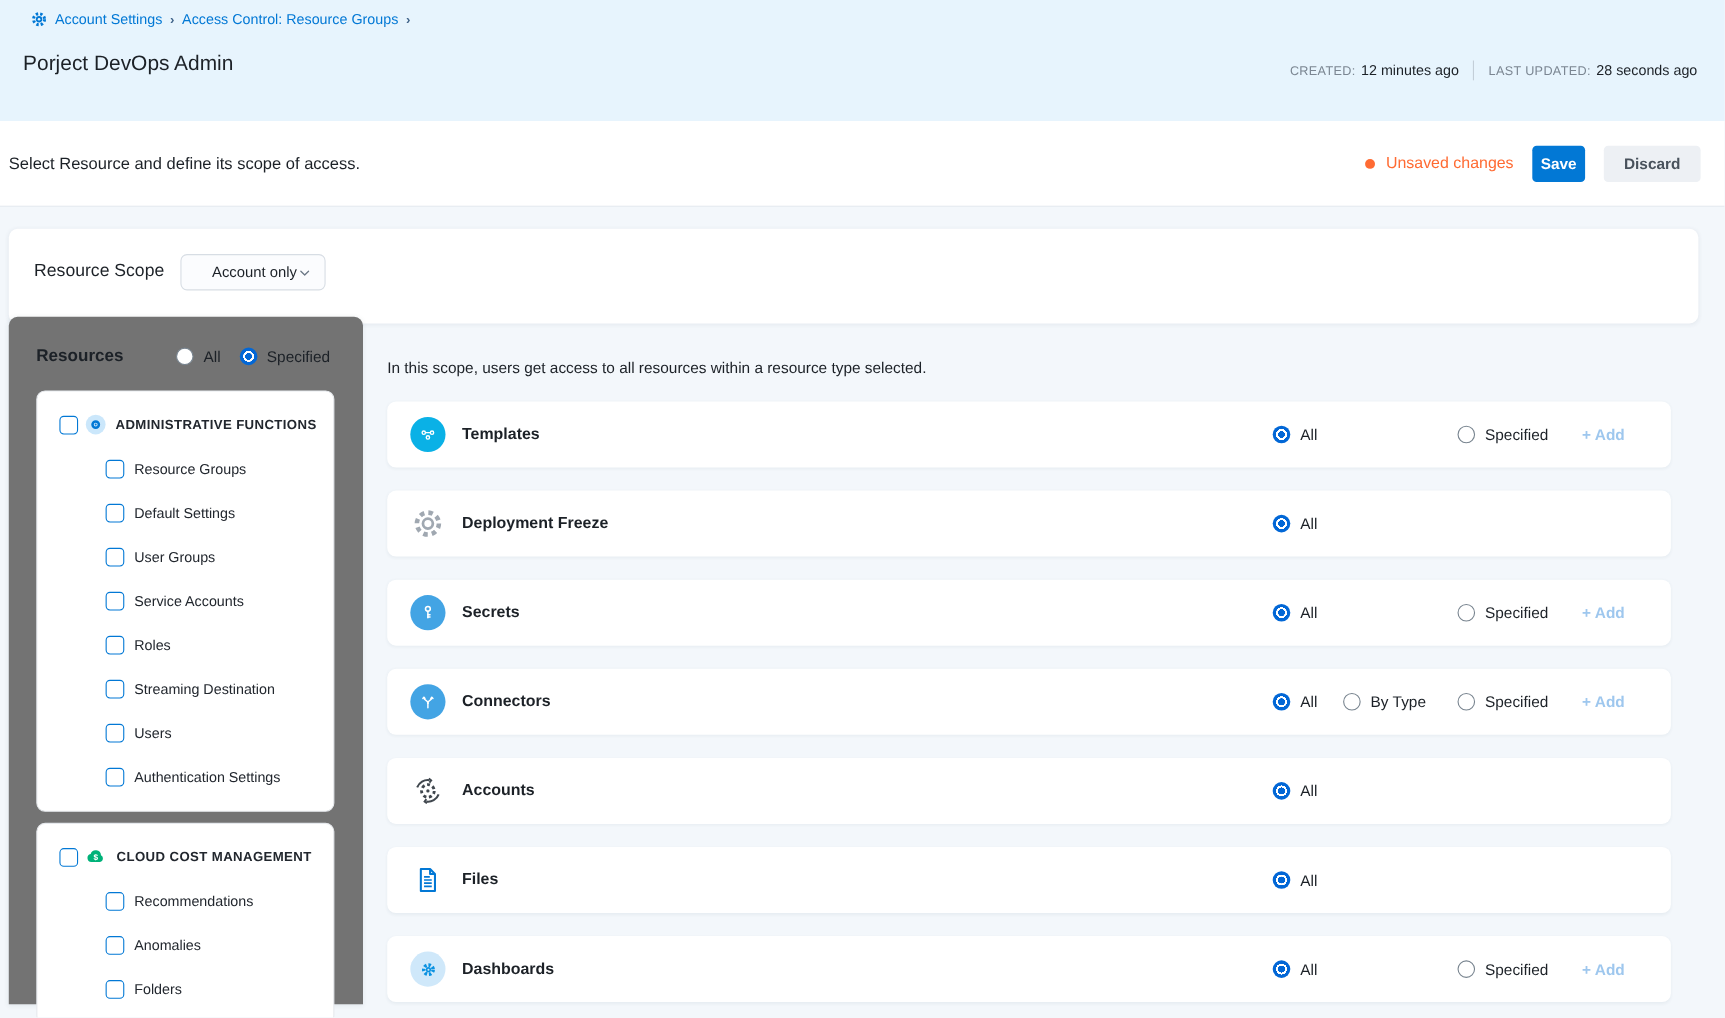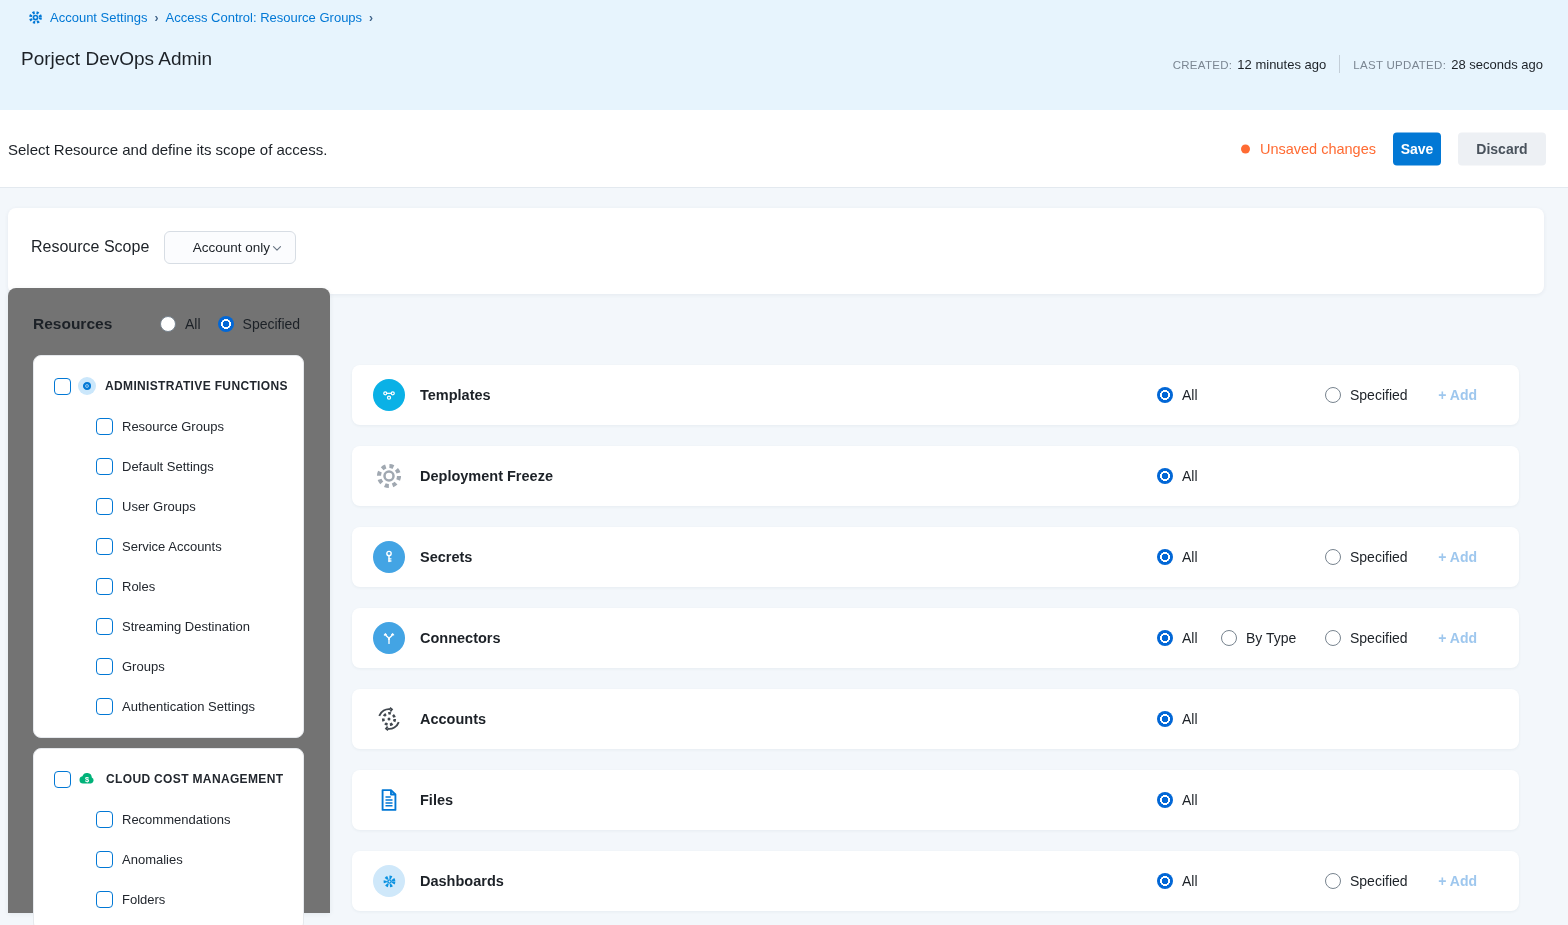--- a/index.html
+++ b/index.html
@@ -168,21 +168,21 @@
           <div class="child-row">
             <span class="cb"></span>
             <span class="child-label">Roles</span>
           </div>
           <div class="child-row">
             <span class="cb"></span>
             <span class="child-label">Streaming Destination</span>
           </div>
           <div class="child-row">
             <span class="cb"></span>
-            <span class="child-label">Groups</span>
+            <span class="child-label">Users</span>
           </div>
           <div class="child-row">
             <span class="cb"></span>
             <span class="child-label">Authentication Settings</span>
           </div>
         </div>
         <div class="group-card">
           <div class="group-row">
             <span class="cb"></span>
             <span class="ccm-badge">
@@ -202,20 +202,21 @@
             <span class="child-label">Anomalies</span>
           </div>
           <div class="child-row">
             <span class="cb"></span>
             <span class="child-label">Folders</span>
           </div>
         </div>
       </div>
   </div>
 
+  <div class="intro">In this scope, users get access to all resources within a resource type selected.</div>
   <div class="rows" id="rows">
       <div class="res-row">
         <div class="row-icon">
           <span class="row-circle" style="background:#0ab1e6">
             <svg width="20" height="20" viewBox="0 0 24 24" fill="none" stroke="#fff" stroke-width="1.5">
               <circle cx="7.5" cy="10" r="1.8"></circle>
               <circle cx="16.5" cy="10" r="1.8"></circle>
               <path d="M9.3 10h5.4"></path>
               <circle cx="12" cy="15.2" r="1.8"></circle>
             </svg>

